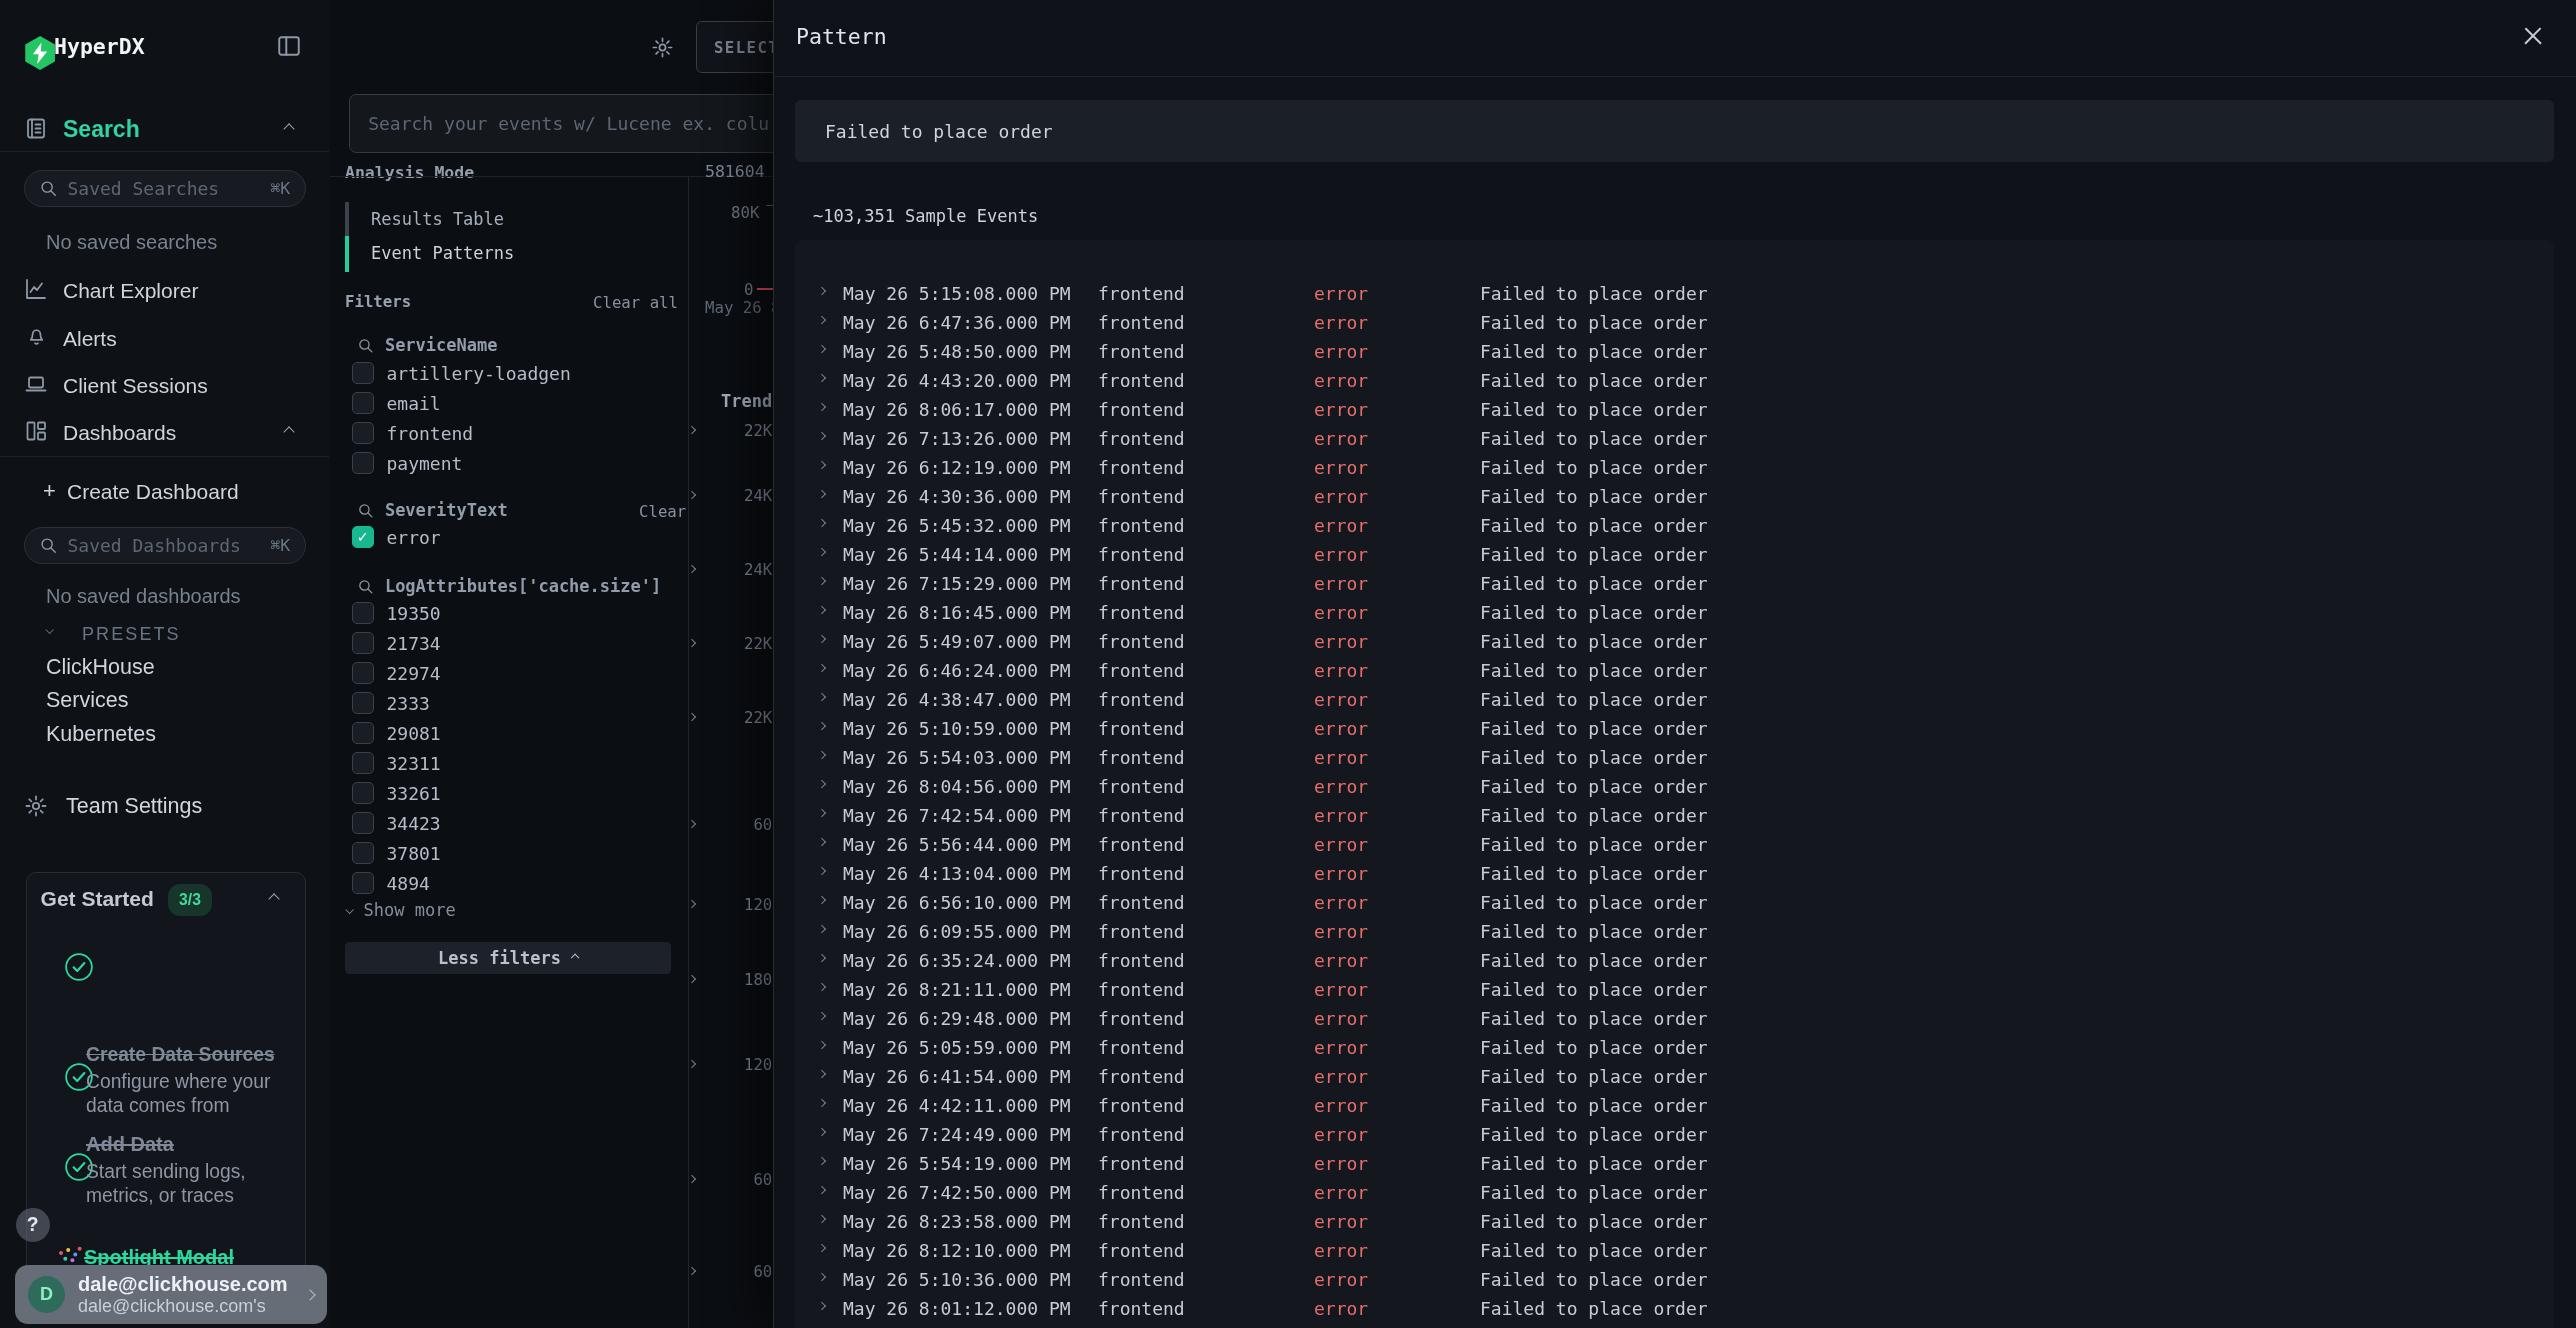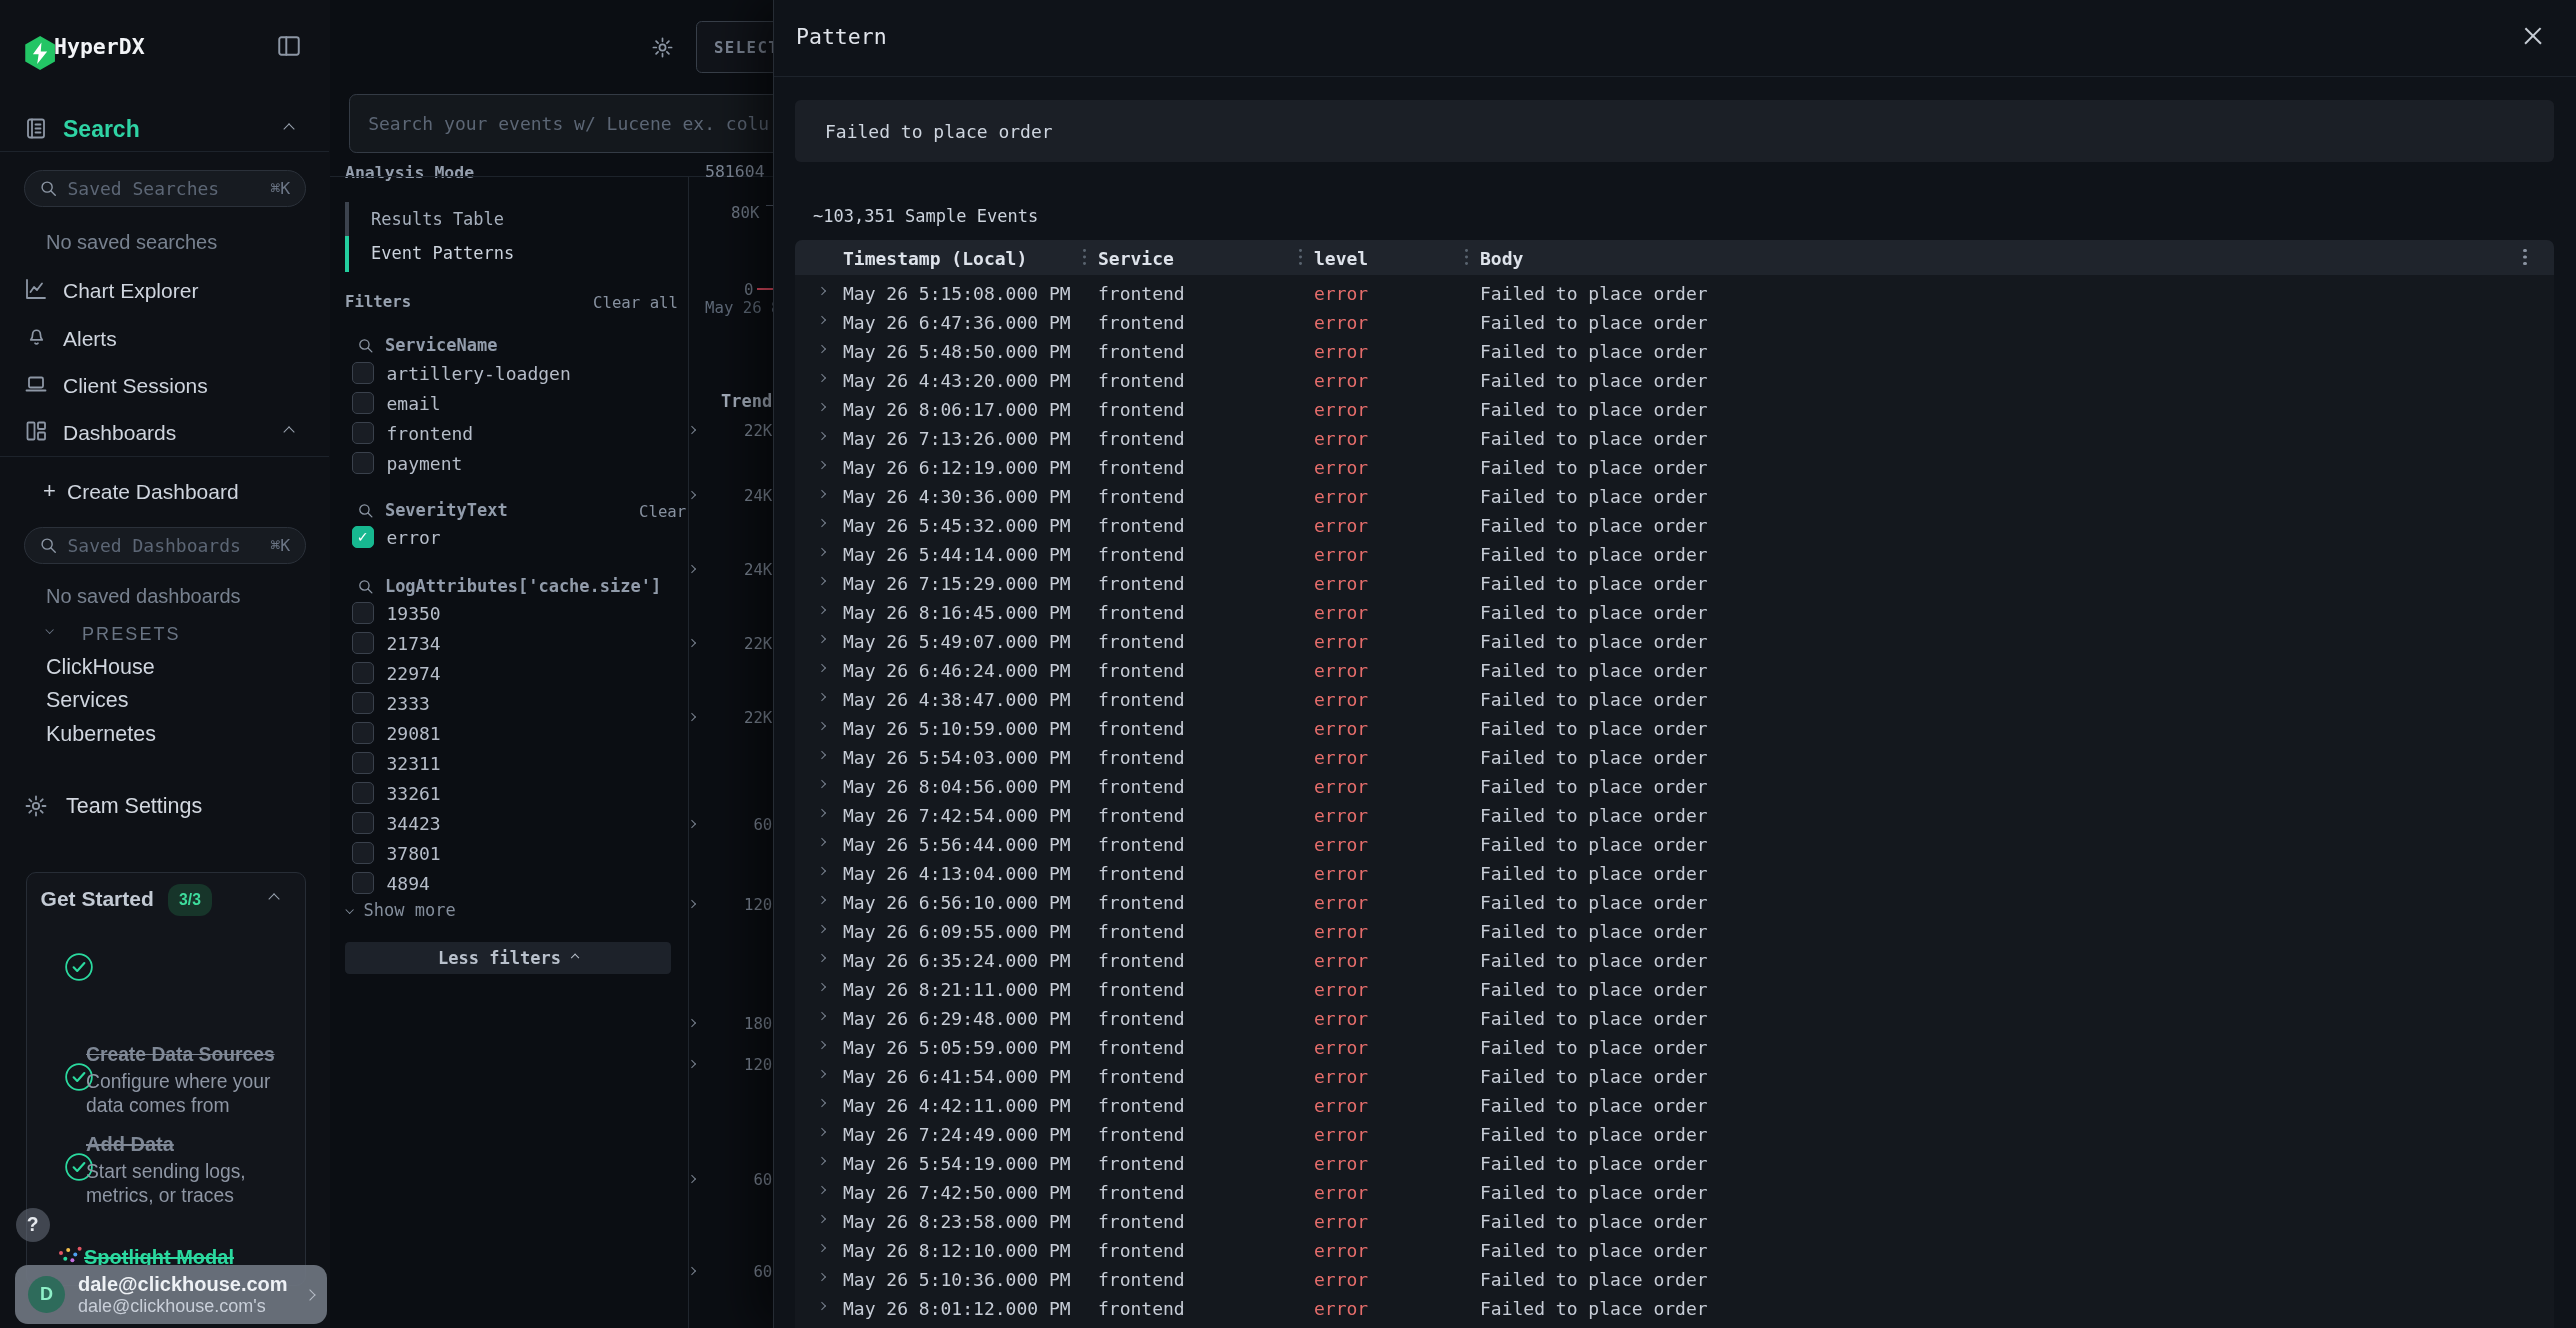--- a/index.html
+++ b/index.html
@@ -409,21 +409,21 @@
         <div class="trendrow" style="top: 815px;">
     <span class="chv r sm"></span>
     <span class="tv">60</span>
     <span class="tk"></span>
   </div>
         <div class="trendrow" style="top: 895px;">
     <span class="chv r sm"></span>
     <span class="tv">120</span>
     <span class="tk"></span>
   </div>
-        <div class="trendrow" style="top: 1014px; padding-left: 27px;">
+        <div class="trendrow" style="top: 970px; padding-left: 27px;">
     <span class="chv r sm"></span>
     <span class="tv">180</span>
     <span class="tk"></span>
   </div>
         <div class="trendrow" style="top: 1055px;">
     <span class="chv r sm"></span>
     <span class="tv">120</span>
     <span class="tk"></span>
   </div>
         <div class="trendrow" style="top: 1170px;">
@@ -444,30 +444,20 @@
     <span class="closex"></span>
     <div class="hdiv" style="left:0; top:76px; width:1803px;"></div>
 
     <div class="codeblock">
       <span>Failed to place order</span>
     </div>
 
     <span class="sample-lab">~103,351 Sample Events</span>
 
     <div class="evcard">
-      <div class="evhead">
-        <span class="h" style="left:48px;">Timestamp (Local)</span>
-        <span class="vdots" style="left:288px; top:9.3px;"></span>
-        <span class="h" style="left:303px;">Service</span>
-        <span class="vdots" style="left:504px; top:9.3px;"></span>
-        <span class="h" style="left:519px;">level</span>
-        <span class="vdots" style="left:670px; top:9.3px;"></span>
-        <span class="h" style="left:685px;">Body</span>
-        <span class="kebab"></span>
-      </div>
       <div class="evrows">
           <div class="evrow">
     <span class="c-chev chv r sm"></span>
     <span class="c-ts">May 26 5:15:08.000 PM</span>
     <span class="c-svc">frontend</span>
     <span class="c-lvl">error</span>
     <span class="c-body">Failed to place order</span>
   </div>
           <div class="evrow">
     <span class="c-chev chv r sm"></span>

